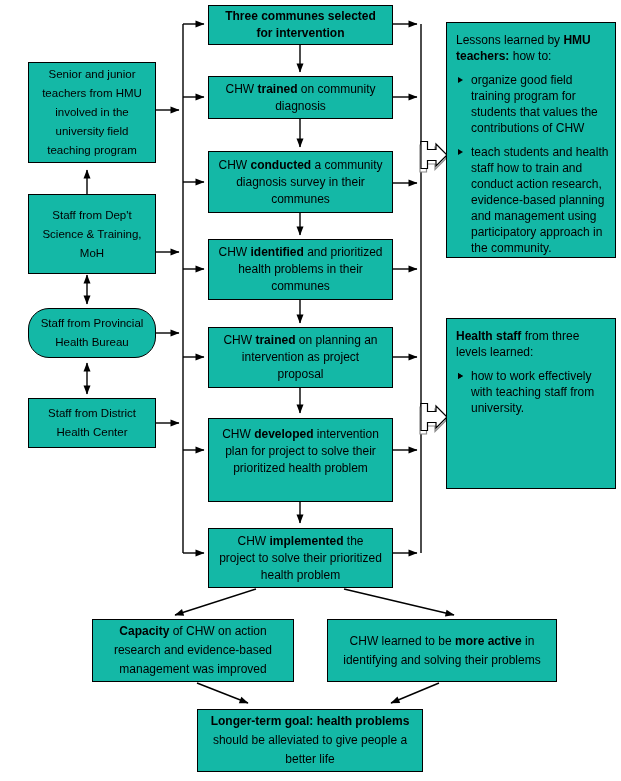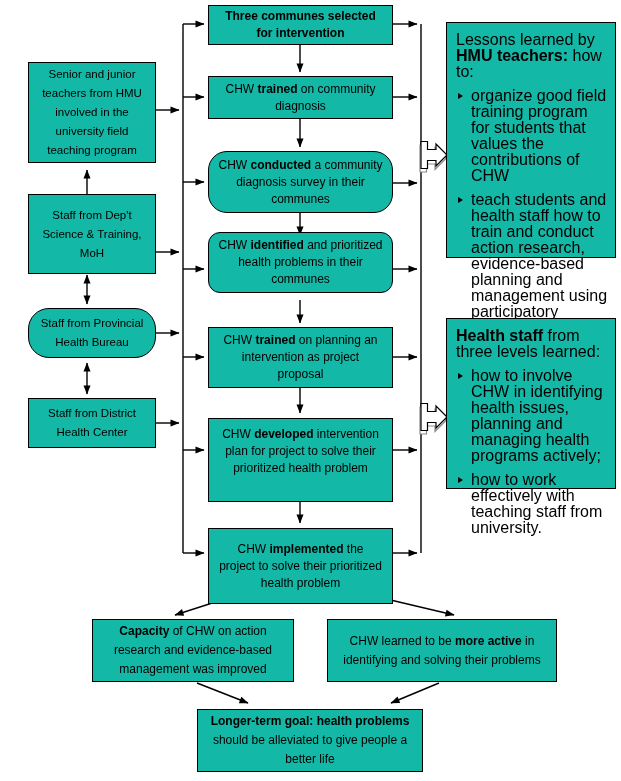--- a/index.html
+++ b/index.html
@@ -13,27 +13,27 @@
     display:flex;align-items:center;justify-content:center;text-align:center;
   }
   .lbox{left:28px;width:128px;font-size:11.5px;line-height:19px;padding:2px 4px;}
   #lbox0{top:62px;height:101px;}
   #lbox1{top:194px;height:80px;}
   #lbox2{top:308px;height:50px;border-radius:21px;}
   #lbox3{top:398px;height:50px;}
   .cbox{left:208px;width:185px;font-size:12px;line-height:17px;padding:2px 9px;}
   #cbox0{top:5px;height:40px;}
   #cbox1{top:76px;height:43px;}
-  #cbox2{top:151px;height:62px;border-radius:19px;}
-  #cbox3{top:232px;height:61px;border-radius:12px;}
+  #cbox2{top:151px;height:62px;}
+  #cbox3{top:239px;height:61px;}
   #cbox4{top:327px;height:61px;}
   #cbox5{top:418px;height:84px;align-items:flex-start;padding-top:7px;}
-  #cbox6{top:528px;height:76px;}
+  #cbox6{top:528px;height:60px;}
   .rbox{
-    left:446px;width:170px;font-size:16px;line-height:16px;
+    left:446px;width:170px;font-size:12px;line-height:16px;
     display:block;text-align:left;padding:9px 5px 4px 9px;
   }
   #rbox0{top:22px;height:236px;}
   #rbox1{top:318px;height:171px;}
   .obox{font-size:12px;line-height:19px;padding:2px 6px;}
   #obox0{left:92px;top:619px;width:202px;height:63px;}
   #obox1{left:327px;top:619px;width:230px;height:63px;}
   #goalbox{left:197px;top:709px;width:226px;height:63px;font-size:12px;line-height:19px;padding:2px 6px;}
   .b{font-weight:bold;}
   .blist{list-style:none;margin:8px 0 0 0;padding:0;}
@@ -166,21 +166,20 @@
         <span class="tri"></span>
         <span>teach students and health staff how to train and conduct action research, evidence-based planning and management using participatory approach in the community.</span>
       </li>
     </ul>
   </div>
   <div class="box rbox" id="rbox1">
     <div><span class="b">Health staff</span><span> from three levels learned:</span></div>
     <ul class="blist">
       <li>
         <span class="tri"></span>
-        <span>how to involve CHW in identifying health issues, planning and managing health programs actively;</span>
       </li>
       <li>
         <span class="tri"></span>
         <span>how to work effectively with teaching staff from university.</span>
       </li>
     </ul>
   </div>
 
   <div class="box obox" id="obox0">
     <span><span class="b">Capacity</span><span> of CHW on action research and evidence-based management was improved</span></span>

